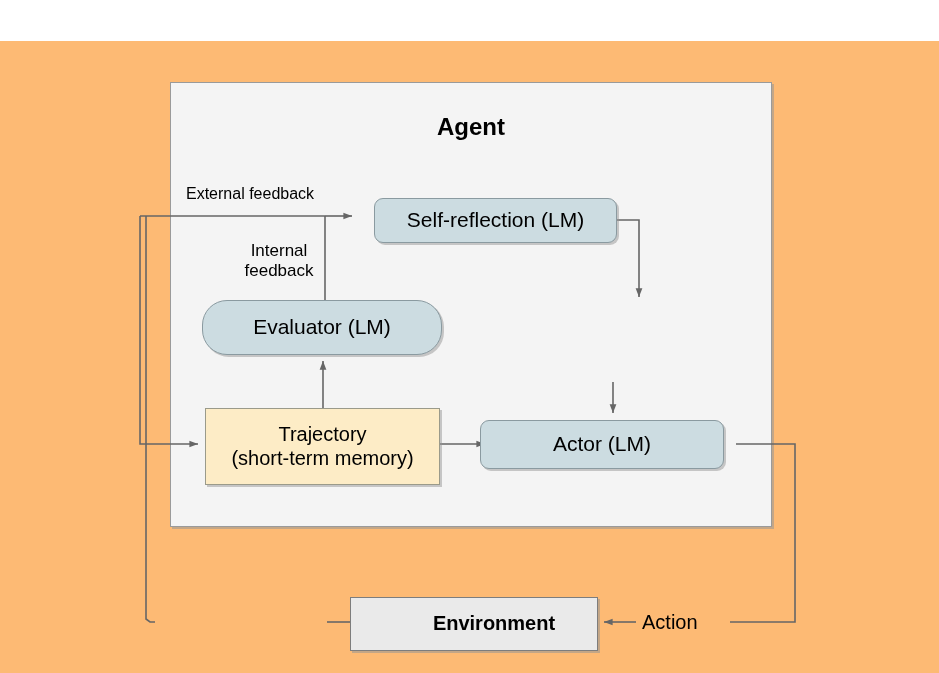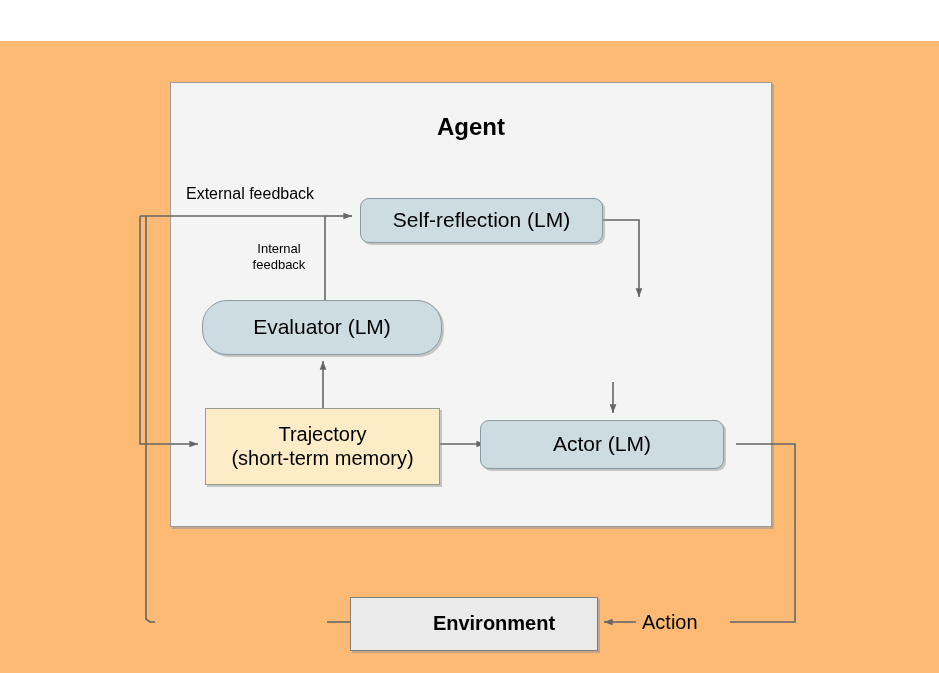--- a/index.html
+++ b/index.html
@@ -74,31 +74,31 @@
     font-size: 20px;
   }
   .node.gray {
     background: #eaeaea;
     border: 1px solid #7d7d7d;
     box-shadow: 2px 2px 0 rgba(150,150,150,0.55);
     font-size: 20px;
     font-weight: bold;
     padding-left: 40px;
   }
-  #node-self-reflection { left: 360px; top: 157px; width: 243px; height: 45px; }
+  #node-self-reflection { left: 374px; top: 157px; width: 243px; height: 45px; }
   #node-evaluator      { left: 202px; top: 259px; width: 240px; height: 55px; border-radius: 25px; }
   #node-experience     { left: 497px; top: 263px; width: 233px; height: 78px; }
   #node-trajectory     { left: 205px; top: 367px; width: 235px; height: 77px; }
   #node-actor          { left: 480px; top: 379px; width: 244px; height: 49px; }
   #node-environment    { left: 350px; top: 556px; width: 248px; height: 54px; }
 
   .edge-label {
     position: absolute;
     color: #000;
-    font-size: 13px;
+    font-size: 17px;
     line-height: 1.2;
     text-align: center;
     white-space: pre-line;
   }
   #label-external-feedback { left: 186px; top: 143px; font-size: 16px; text-align: left; }
   #label-internal-feedback { left: 231px; top: 200px; width: 96px; }
   #label-reflective-text   { left: 660px; top: 193px; width: 92px; }
   #label-obs-reward        { left: 161px; top: 569px; font-size: 20px; }
   #label-action            { left: 642px; top: 569px; font-size: 20px; }
 </style>

